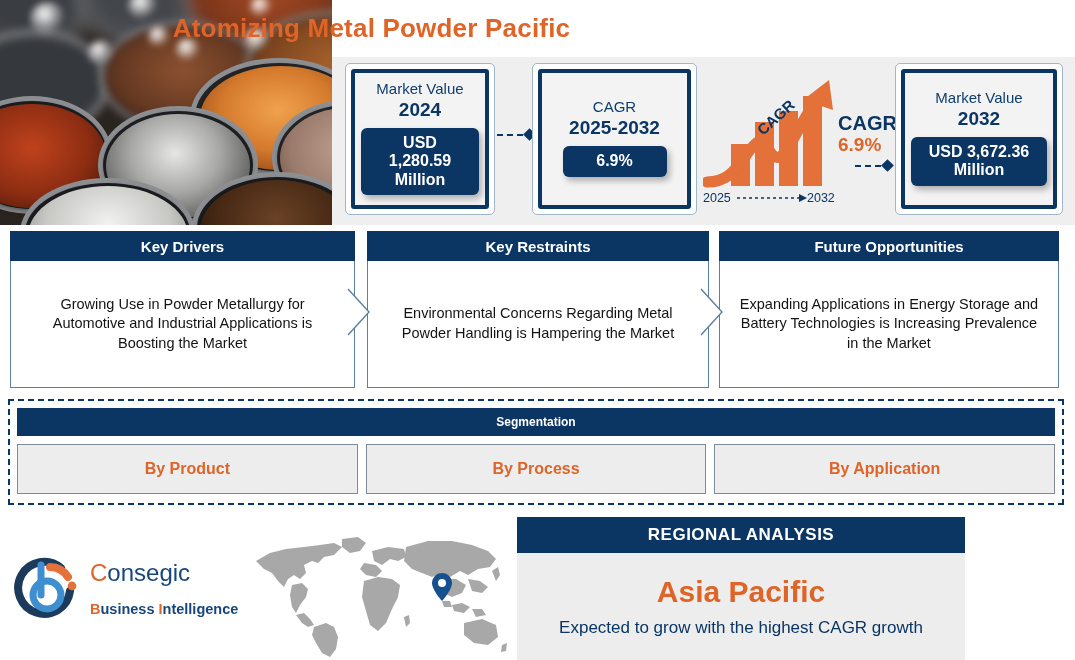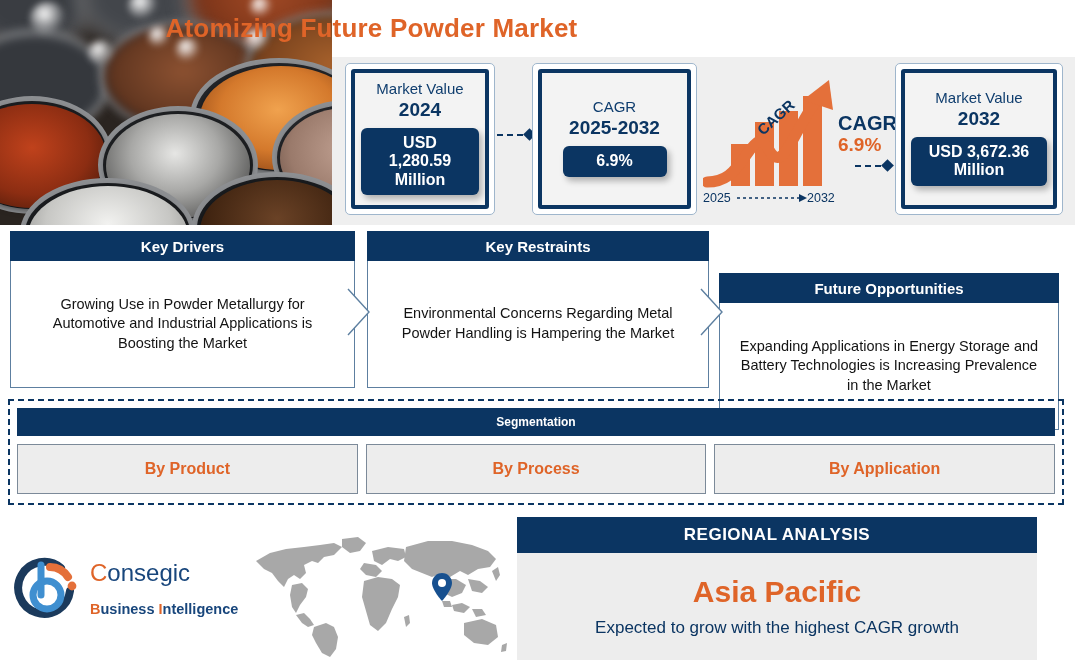--- a/index.html
+++ b/index.html
@@ -101,21 +101,21 @@
     height: 127px; background: #ffffff;
     border: 1px solid #5d7fa0; border-top: none;
     display: flex; align-items: center; justify-content: center;
     padding: 6px 14px;
   }
   .panel .body p {
     color: #131313; font-size: 14.5px; line-height: 1.35; text-align: center;
   }
   #panel-drivers   { left: 10px;  width: 345px; }
   #panel-restraints{ left: 367px; width: 342px; }
-  #panel-future    { left: 719px; width: 340px; margin-top: 42px; }
+  #panel-future    { left: 719px; width: 340px; }
 
   .chevron { position: absolute; top: 288px; width: 26px; height: 48px; }
   #chev-1 { left: 347px; }
   #chev-2 { left: 700px; }
 
   
   .segmentation {
     position: absolute; left: 8px; top: 399px; width: 1056px; height: 106px;
     border: 2px dashed #0B3562; padding: 7px;
   }
@@ -139,21 +139,21 @@
   .logo-text { margin-left: 8px; }
   .logo-text .l1 { font-size: 24px; font-weight: normal; line-height: 1.05; }
   .logo-text .l1 .o { color: #DF6428; }
   .logo-text .l1 .n { color: #18467c; }
   .logo-text .l2 { font-size: 14.5px; font-weight: bold; line-height: 1.15; margin-top: 16px; }
   .logo-text .l2 .o { color: #DF6428; }
   .logo-text .l2 .n { color: #18467c; }
 
   .world-map { position: absolute; left: 246px; top: 18px; width: 262px; height: 122px; }
 
-  .regional { position: absolute; left: 517px; top: 0; width: 520px; height: 143px; }
+  .regional { position: absolute; left: 517px; top: 0; width: 448px; height: 143px; }
   .regional .head {
     height: 36px; background: #0B3562; color: #ffffff;
     display: flex; align-items: center; justify-content: center;
     font-size: 17px; font-weight: bold; letter-spacing: .5px;
   }
   .regional .body {
     height: 107px; background: #ededed;
     display: flex; flex-direction: column; align-items: center; justify-content: center;
   }
   .regional .region { color: #DF6428; font-size: 30px; font-weight: bold; }
@@ -210,21 +210,21 @@
       <div class="spec" style="left:148px; top:26px;  width:22px; height:22px;"></div>
       <div class="spec" style="left:176px; top:38px;  width:24px; height:24px;"></div>
       <div class="spec" style="left:244px; top:28px;  width:26px; height:24px;"></div>
       <div class="spec" style="left:250px; top:-4px;  width:22px; height:22px;"></div>
     </div>
 
     <div class="top-right">
       <div class="white-strip"></div>
     </div>
 
-    <div class="main-title">Atomizing Future Powder Market</div>
+    <div class="main-title">Atomizing Metal Powder Pacific</div>
 
     <div class="stat-card" id="card-mv2024">
       <div class="inner">
         <div class="stat-label">Market Value</div>
         <div class="stat-year">2024</div>
         <div class="stat-pill">USD 1,280.59 Million</div>
       </div>
     </div>
 
     <div class="dash-link" id="link-1">

